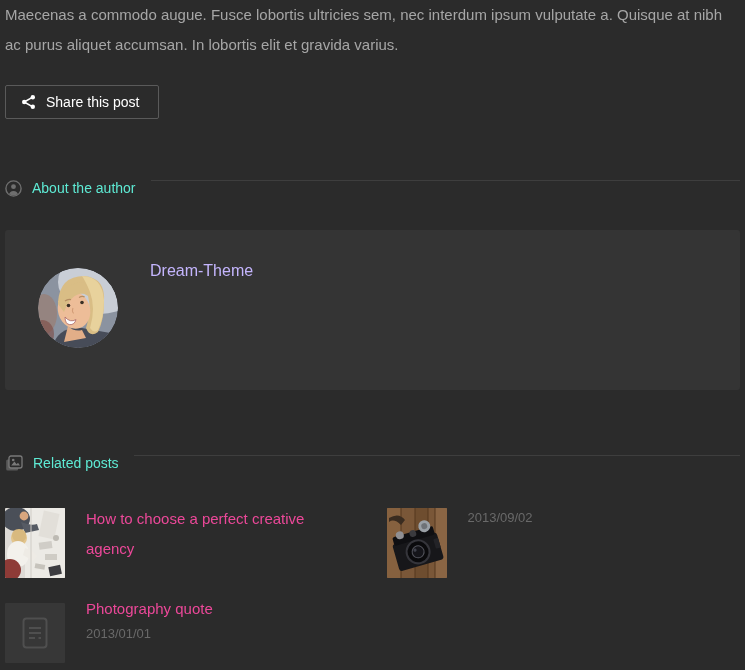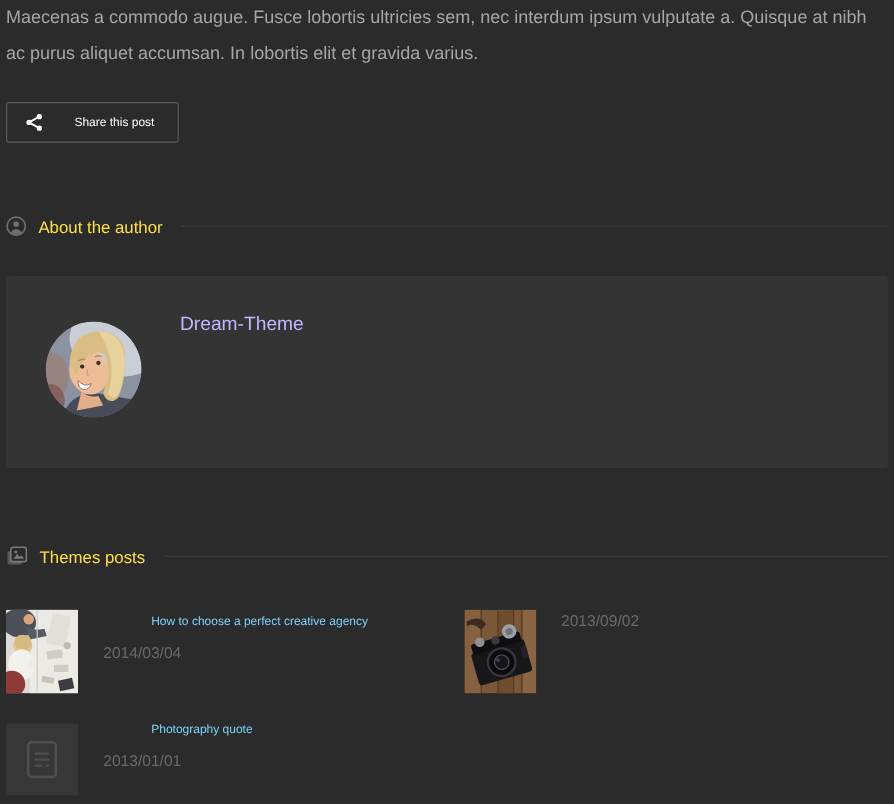--- a/index.html
+++ b/index.html
@@ -23,32 +23,31 @@
   .share-btn {
     margin-top: 25px;
     display: inline-flex;
     align-items: center;
     height: 34px;
     padding: 0 19px 0 15px;
     background: transparent;
     border: 1px solid #5a5a5a;
     border-radius: 2px;
     color: #ffffff;
-    font-size: 10px;
+    font-size: 14px;
     font-family: inherit;
     cursor: pointer;
-    gap: 26px;
+    gap: 10px;
   }
   .share-btn svg { display: block; }
 
   
   .sec-head {
     display: flex;
-    align-items: center;
-    color: #fde047;
+    color: #5eead4;
     font-size: 14px;
   }
   .sec-head .icon { display: flex; margin-right: 10px; }
   .sec-head .rule { flex: 1; height: 1px; background: #3e3e3e; margin-left: 15px; }
   .sec-head.about { margin-top: 61px; }
   .sec-head.related { margin-top: 65px; }
 
   
   .author-box {
     margin-top: 33px;
@@ -99,27 +98,26 @@
   .thumb.placeholder {
     height: 60px;
     margin-top: 5px;
     background: #373737;
     display: flex;
     align-items: center;
     justify-content: center;
   }
   .rel-text { margin-left: 21px; padding-top: 0; }
   .rel-title {
-    font-size: 10px;
+    font-size: 15px;
     font-weight: 400;
     line-height: 30px;
-    color: #7dd3fc;
+    color: #ec4899;
     margin-top: -4px;
     max-width: 260px;
-    margin-left: 40px;
   }
   .rel-date {
     font-size: 13px;
     color: #696969;
     margin-top: 2px;
   }
 </style>
 </head>
 <body>
 
@@ -205,21 +203,21 @@
   
   <div class="sec-head related">
     <span class="icon">
       <svg width="18" height="17" viewBox="0 0 18 17">
         <rect x="1.2" y="4.4" width="12" height="11" rx="1.5" fill="#5a5a5a"></rect>
         <rect x="4" y="1" width="13" height="12" rx="2" fill="#2b2b2b" stroke="#7a7a7a" stroke-width="1.3"></rect>
         <circle cx="8.2" cy="5" r="1.3" fill="#7a7a7a"></circle>
         <path d="M6.2 10.6 l3.2-4 2.2 2.6 1.4-1.5 2 2.9 z" fill="#7a7a7a"></path>
       </svg>
     </span>
-    <span>Themes posts</span>
+    <span>Related posts</span>
     <span class="rule"></span>
   </div>
 
   
   <div class="related-grid">
 
     <div class="rel-item">
       <div class="thumb">
         <svg width="60" height="70" viewBox="0 0 60 70">
           <rect width="60" height="70" fill="#dedbd6"></rect>
@@ -240,21 +238,20 @@
           <rect x="34" y="34" width="13" height="7" fill="#d0cdc7" transform="rotate(-8 40 37)"></rect>
           <circle cx="51" cy="30" r="3" fill="#bdbab3"></circle>
           <rect x="40" y="46" width="12" height="6" fill="#cfccc5"></rect>
           <rect x="30" y="56" width="10" height="5" fill="#c6c3bc" transform="rotate(10 35 58)"></rect>
           <rect x="44" y="58" width="12" height="9" fill="#3c3c40" transform="rotate(-12 50 62)"></rect>
           <line x1="26" y1="0" x2="26" y2="70" stroke="#cfccc6" stroke-width="1"></line>
         </svg>
       </div>
       <div class="rel-text">
         <div class="rel-title">How to choose a perfect creative agency</div>
-        <div class="rel-date">2014/03/04</div>
       </div>
     </div>
 
 
     <div class="rel-item">
       <div class="thumb">
         <svg width="60" height="70" viewBox="0 0 60 70">
           <rect width="60" height="70" fill="#7a5738"></rect>
           <rect x="0" y="0" width="14" height="70" fill="#86613f"></rect>
           <rect x="28" y="0" width="13" height="70" fill="#6e4d2f"></rect>

